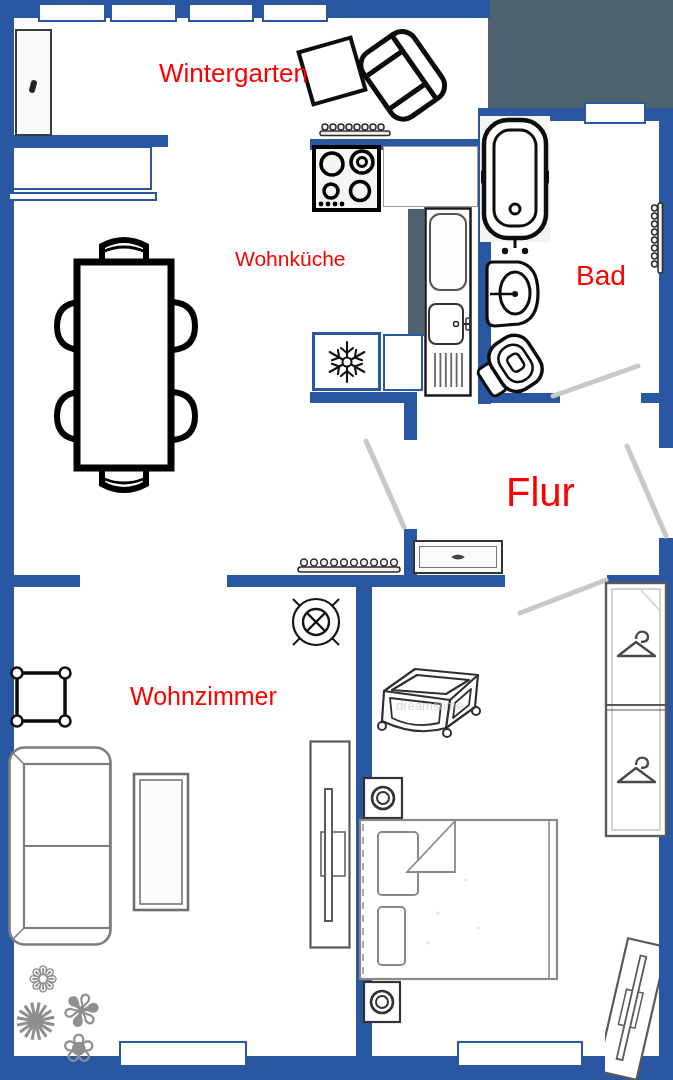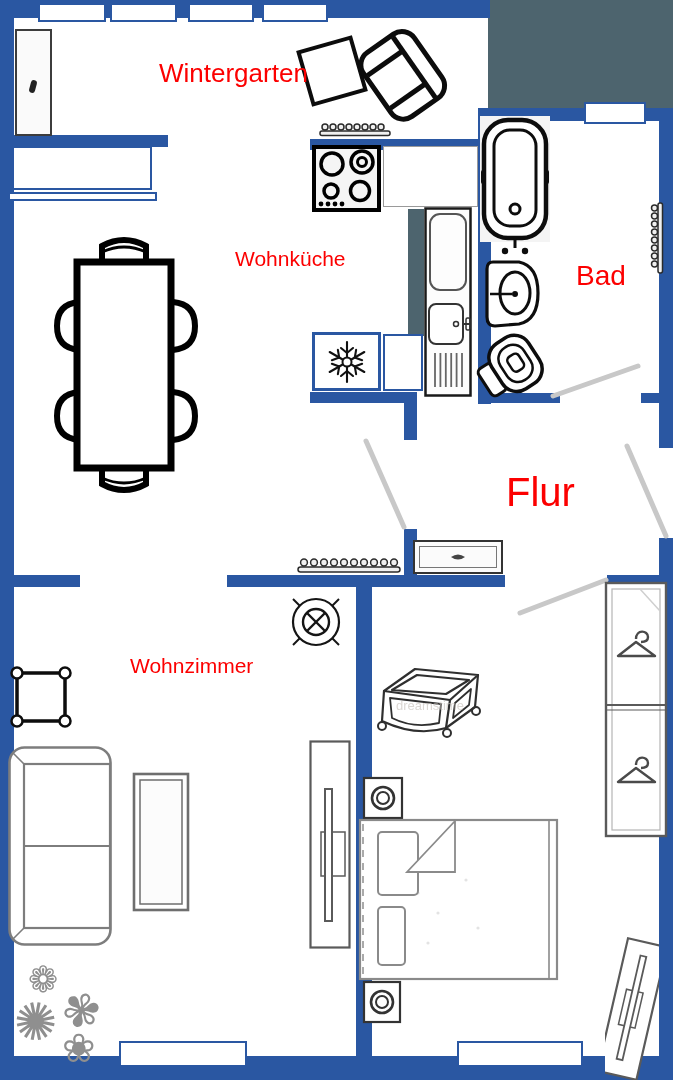--- a/index.html
+++ b/index.html
@@ -63,21 +63,21 @@
       <line x1="627" y1="446" x2="666" y2="536"></line>
       <line x1="553" y1="396" x2="638" y2="366"></line>
       <line x1="606" y1="580" x2="520" y2="613"></line>
     </g>
   </svg>
 
   <div class="label" style="left:159px;top:58px;font-size:26px;">Wintergarten</div>
   <div class="label" style="left:199px;top:247px;font-size:21px;margin-left:36px;">Wohnküche</div>
   <div class="label" style="left:556px;top:260px;font-size:28px;margin-left:20px;">Bad</div>
   <div class="label" style="left:506px;top:470px;font-size:40px;">Flur</div>
-  <div class="label" style="left:130px;top:654px;font-size:21px;">Wohnzimmer</div>
+  <div class="label" style="left:130px;top:682px;font-size:25px;">Wohnzimmer</div>
   <div class="watermark" style="left:396px;top:698px;">dreamstime</div>
 
   <div class="furn" style="left:15px;top:29px;width:37px;height:107px;border:2.5px solid #3c3c3c;box-sizing:border-box;background:#fafafa;">
     <div style="position:absolute;left:13px;top:49px;width:6px;height:13px;background:#222;border-radius:3px;transform:rotate(15deg);"></div>
   </div>
 
   <div class="furn" style="left:303px;top:42px;width:58px;height:58px;border:4px solid #0c0c0c;box-sizing:border-box;background:#fff;transform:rotate(-16deg);"></div>
 
   <svg class="furn" style="left:355px;top:22px;" width="102" height="102" viewBox="0 0 102 102">
     <g transform="rotate(-35 51 51)" fill="#fff" stroke="#0c0c0c" stroke-width="5" stroke-linejoin="round">

